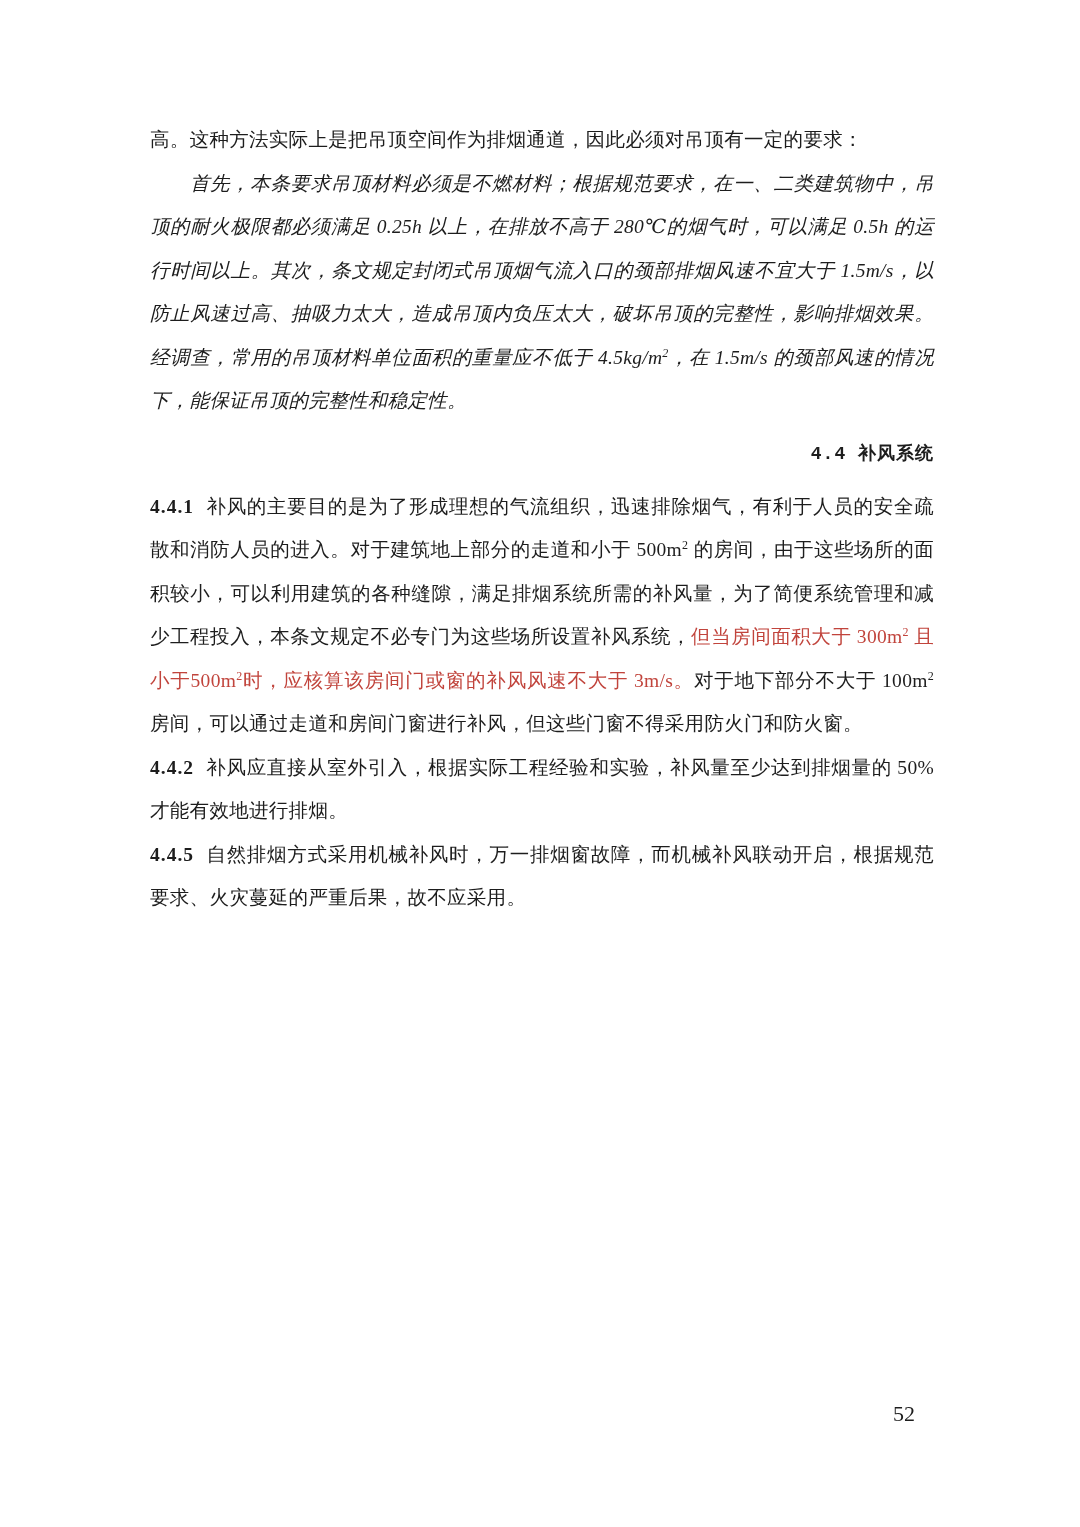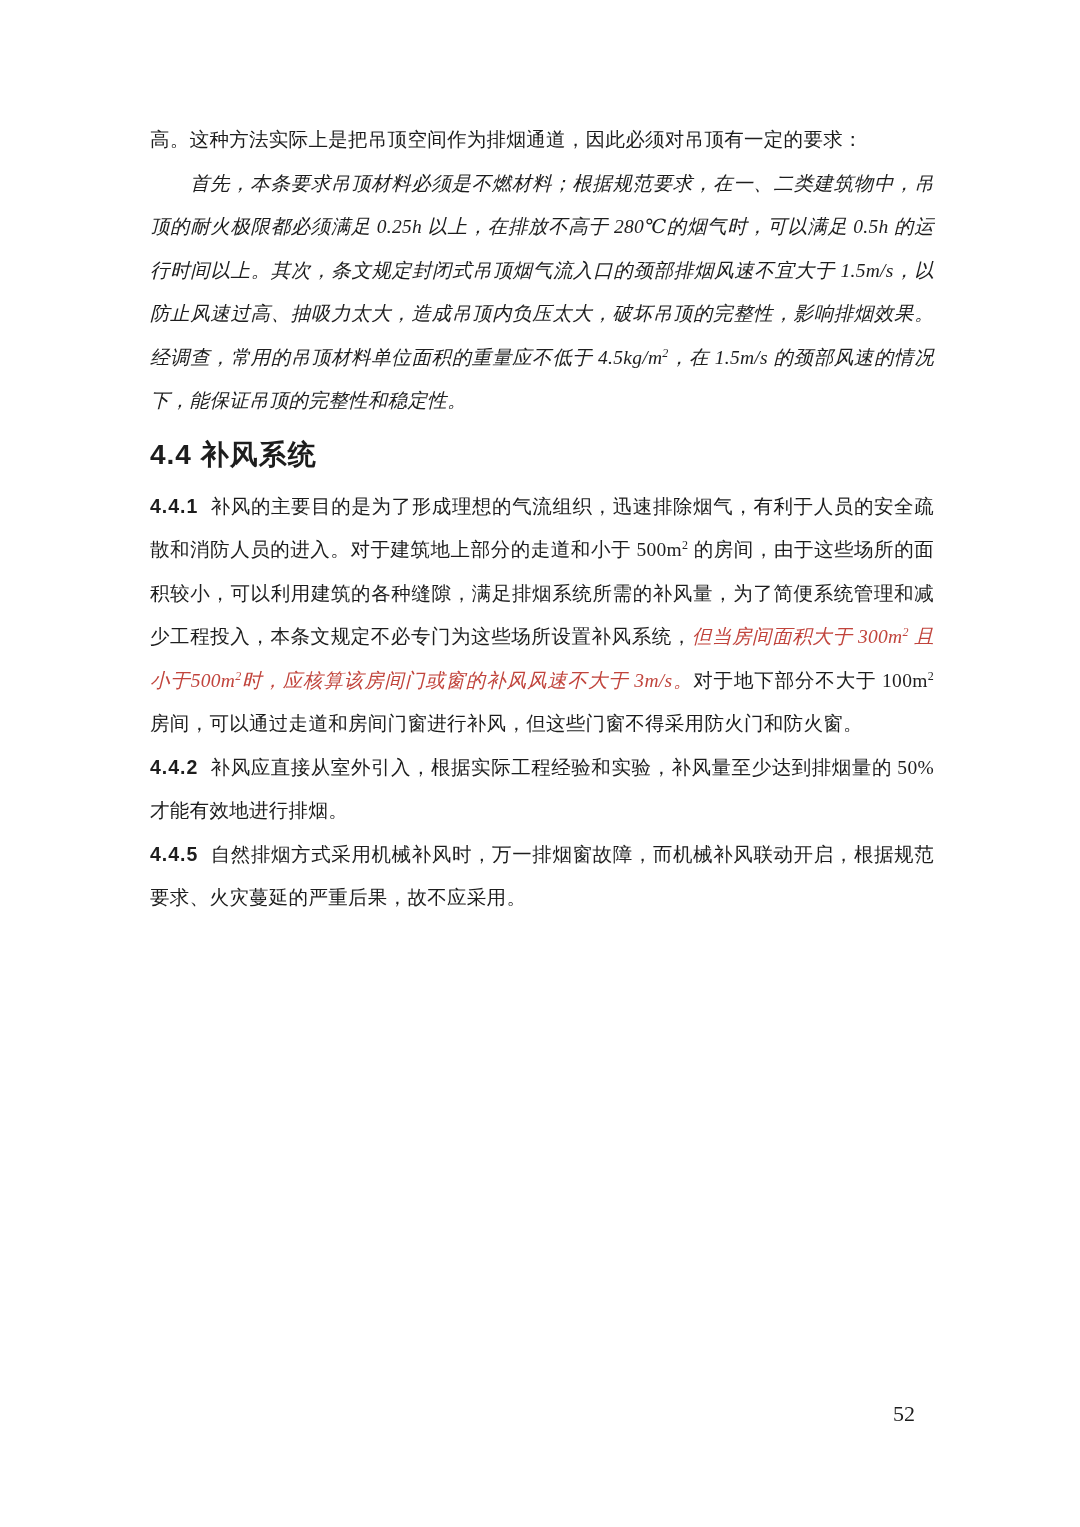--- a/index.html
+++ b/index.html
@@ -28,37 +28,37 @@
     font-size:19.5px;
     line-height:43.5px;
     text-align:justify;
     text-justify:inter-ideograph;
     color:var(--text);
     letter-spacing:0.3px;
   }
   .para.indent{ text-indent:40px;font-style:italic; }
   .num{
     font-weight:700;
-    font-family:Liberation Sans, sans-serif;
+    font-family:Liberation Serif, serif;
     margin-right:12px;
     letter-spacing:1px;
   }
-  .red{ color:var(--emphasis-red);font-style:italic; }
+  .red{ color:var(--emphasis-red); }
   sup{
     font-size:12px;
     line-height:0;
     vertical-align:super;
   }
   .heading{
     margin:10px 0 9px 0;
-    font-size:28px;
+    font-size:18px;
     font-weight:700;
-    text-align:left;
+    text-align:right;
     line-height:43px;
-    font-family:Liberation Sans, sans-serif;
+    font-family:Liberation Mono, monospace;
     color:var(--text);
     letter-spacing:1px;
   }
   .page-number{
     position:absolute;
     right:165px;
     bottom:100px;
     font-size:22px;
     color:var(--text);
     font-family:"Liberation Serif","DejaVu Serif",serif;

